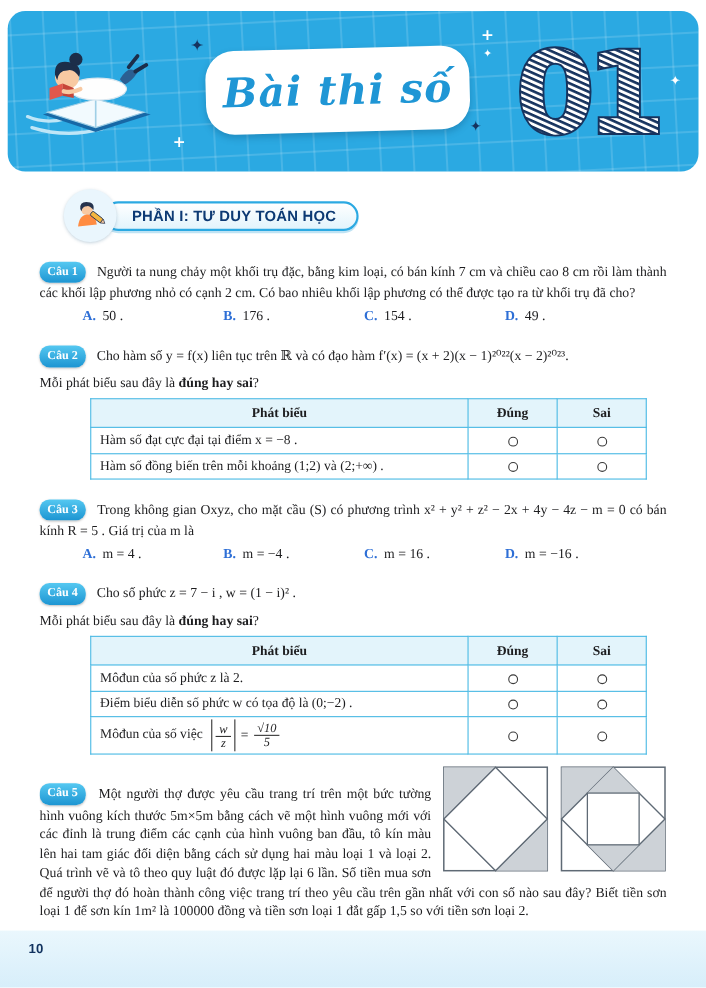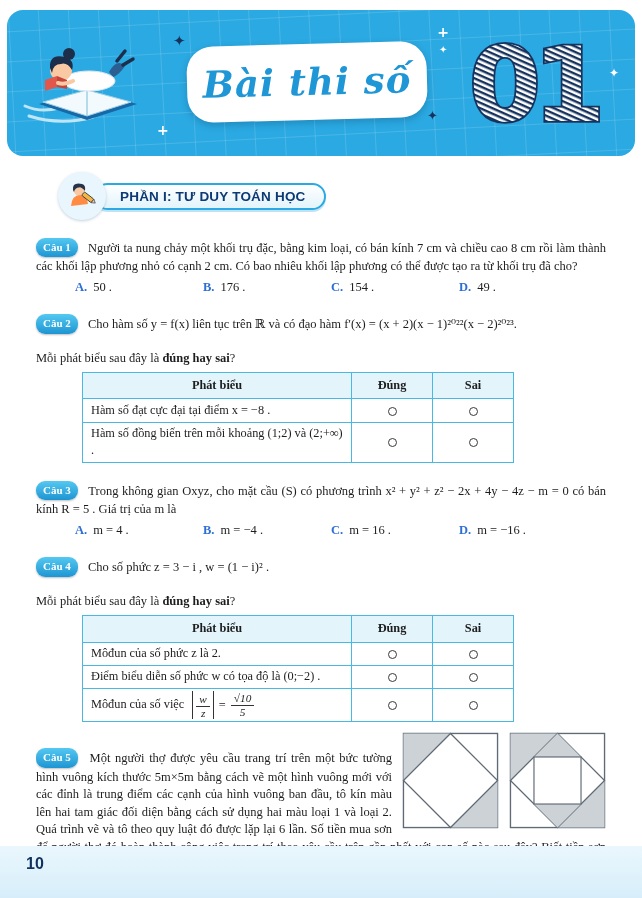--- a/index.html
+++ b/index.html
@@ -45,45 +45,45 @@
   
   .content { padding:0 36px; font-size:12.5px; line-height:1.4; }
   .qpara { margin:8px 0 3px; text-align:justify; }
   .badge { display:inline-block; background:linear-gradient(180deg,#55c8f1,#1d95d2); color:#fff;
     font-family:Liberation Serif, serif; font-weight:bold; font-size:11px;
     padding:2px 7px; border-radius:9px; margin-right:7px; position:relative; top:-1px;
     box-shadow:0 1px 2px rgba(0,0,0,.25);margin-top:11px; }
   .options { display:flex; padding-left:39px; margin:3px 0 5px; }
   .opt { width:128px; white-space:nowrap; }
   .opt b { color:#2e6fd6; margin-right:6px; }
-  .tf-line { margin:15px 0 5px; }
+  .tf-line { margin:5px 0 5px; }
   .tf-line b { }
 
-  .tf-table { border-collapse:collapse; margin:3px 0 8px 46px; width:432px; font-size:12.3px; }
+  .tf-table { border-collapse:collapse; margin:3px 0 8px 46px; width:506px; font-size:12.3px; }
   .tf-table th, .tf-table td { border:1px solid #49b9e4; padding:2.5px 8px; }
   .tf-table th { background:#e3f4fb; font-weight:bold; text-align:center; padding:4px 8px; }
   .tf-table td.c { text-align:center; width:81px; }
   .circle { display:inline-block; width:9px; height:9px; border:1.3px solid #3a3a3a;
     border-radius:50%; vertical-align:middle; }
 
   .math { display:inline-flex; align-items:center; gap:5px; margin-left:5px; vertical-align:middle; }
   .frac { display:inline-flex; flex-direction:column; align-items:center; line-height:1.08;
     font-size:11.3px; font-style:italic; }
   .frac .top { border-bottom:1px solid #333; padding:0 3px; }
   .abs { border-left:1.3px solid #333; border-right:1.3px solid #333; padding:0 3px; }
 
   .q5-wrap { margin-top:8px; overflow:hidden; }
   .diagrams { float:right; display:flex; gap:10px; margin:2px 0 5px 10px; }
 
   
   .footer { position:absolute; left:0; right:0; bottom:0; height:52px;
     background:linear-gradient(180deg,#eaf7fd,#d7eefa); }
   .footer .pnum { position:absolute; left:26px; top:9px;
     font-family:"Liberation Sans","DejaVu Sans",sans-serif; font-weight:bold;
-    font-size:16px; color:#11325f; }
+    font-size:12px; color:#11325f; }
 </style>
 </head>
 <body>
 
 <div class="page">
 
   <div class="banner">
 
     <svg class="illus" width="140" height="118" viewBox="0 0 140 118">
       <path d="M8 96 Q 40 106 72 97" stroke="#bfe6f7" stroke-width="3" fill="none" stroke-linecap="round"></path>
@@ -188,21 +188,21 @@
     </p>
     <div class="options">
       <span class="opt"><b>A.</b><span>m = 4 .</span></span>
       <span class="opt"><b>B.</b><span>m = −4 .</span></span>
       <span class="opt"><b>C.</b><span>m = 16 .</span></span>
       <span class="opt"><b>D.</b><span>m = −16 .</span></span>
     </div>
 
     <p class="qpara">
       <span class="badge">Câu 4</span>
-      <span>Cho số phức z = 3 − i , w = (1 − i)² .</span>
+      <span>Cho số phức z = 7 − i , w = (1 − i)² .</span>
     </p>
     <p class="tf-line">
       <span>Mỗi phát biểu sau đây là </span><b>đúng hay sai</b><span>?</span>
     </p>
     <table class="tf-table">
       <thead>
         <tr>
           <th>Phát biểu</th>
           <th>Đúng</th>
           <th>Sai</th>

